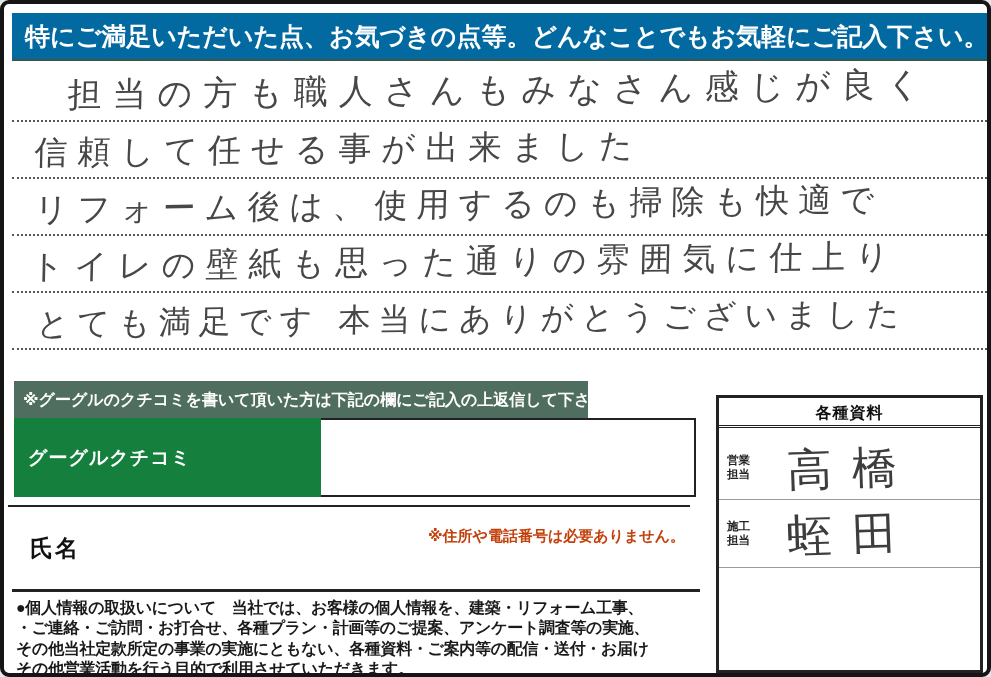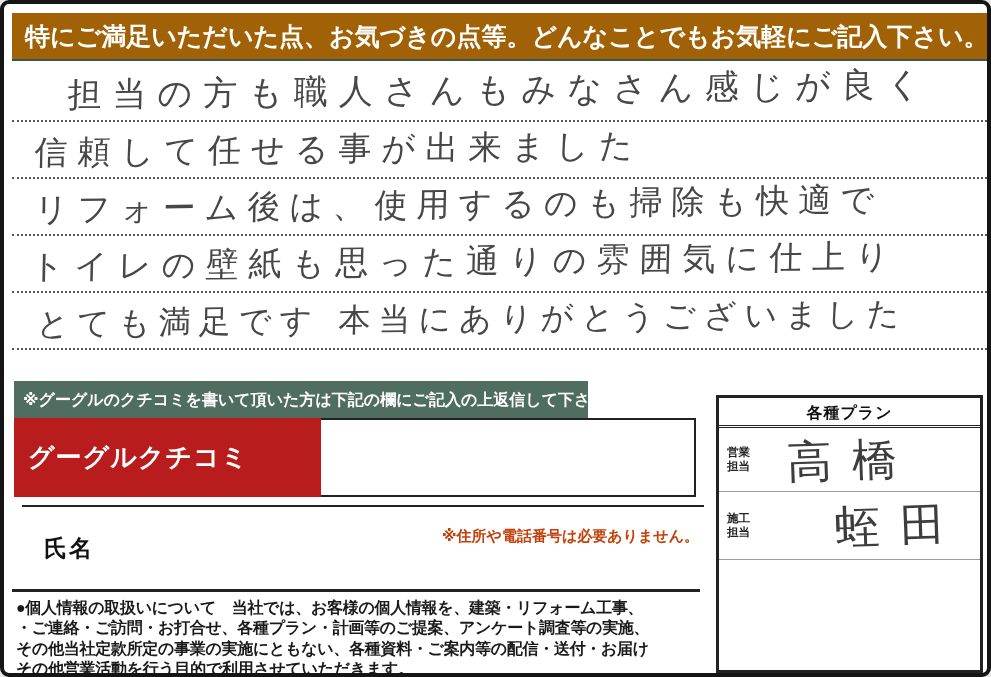--- a/index.html
+++ b/index.html
@@ -1,61 +1,61 @@
 <!DOCTYPE html>
 <html><head>
 <meta charset="utf-8">
 <style>
   * { margin:0; padding:0; box-sizing:border-box; }
   html,body { width:991px; height:677px; background:#e8e8e8; font-family:"Liberation Sans","DejaVu Sans",sans-serif; }
   #root { position:relative; width:991px; height:677px; background:#fff; border:4px solid #151515; border-radius:9px; overflow:hidden; }
 
   
   .top-header { position:absolute; left:8px; top:9px; width:975px; height:46px;
-    background:#a16207; color:#fff; font-weight:bold; font-size:25px; line-height:46px;
+    background:#0369a1; color:#fff; font-weight:bold; font-size:25px; line-height:46px;
     padding-left:13px; letter-spacing:0; white-space:nowrap; box-shadow:0 2px 0 #3c574a; }
 
   
   .writing-area { position:absolute; left:8px; top:61px; width:975px; height:287px; }
   .w-row { height:57px; border-bottom:2px dotted #565656; display:flex; align-items:flex-end; overflow:hidden; }
   .hw { font-family:"DejaVu Sans",sans-serif; color:#474747; white-space:pre; transform:rotate(-0.7deg) skewX(-2deg); transform-origin:left bottom; padding-bottom:1px; }
   .hw-l1 { font-size:34px; letter-spacing:11px; padding-left:55px; }
   .hw-l2 { font-size:33px; letter-spacing:10px; padding-left:22px; }
   .hw-l3 { font-size:33px; letter-spacing:9px;  padding-left:22px; }
   .hw-l4 { font-size:33px; letter-spacing:10px; padding-left:18px; }
   .hw-l5 { font-size:32px; letter-spacing:8px;  padding-left:24px; }
 
   
   .google-note { position:absolute; left:10px; top:377px; width:574px; height:37px;
     background:#4f6e5f; color:#fff; font-weight:bold; font-size:16px; line-height:37px;
     padding-left:9px; white-space:nowrap; }
   .google-row { position:absolute; left:10px; top:414px; width:682px; height:79px; display:flex; }
-  .google-label { width:307px; background:#b91c1c; color:#fff; font-weight:bold; font-size:26px;
+  .google-label { width:307px; background:#15803d; color:#fff; font-weight:bold; font-size:19px;
     display:flex; align-items:center; padding-left:14px; letter-spacing:1px; white-space:nowrap; }
   .google-box { flex:1; background:#fff; border:2px solid #222; border-left:none; }
 
   
-  .name-row { position:absolute; left:18px; top:501px; width:682px; height:84px;
+  .name-row { position:absolute; left:4px; top:501px; width:682px; height:84px;
     border-top:2px solid #222; display:flex; align-items:center; }
   .name-label { font-size:23px; font-weight:600; color:#111; padding-left:22px; letter-spacing:2px; }
   .name-note { position:absolute; left:420px; top:18px; color:#c2410c; font-weight:bold;
     font-size:15px; line-height:1.45; white-space:nowrap; }
 
   
   .privacy { position:absolute; left:8px; top:585px; width:688px; height:100px;
     border-top:3px solid #222; padding:6px 0 0 4px; font-size:16px; font-weight:bold;
     color:#1a1a1a; line-height:1.27; letter-spacing:-0.3px; white-space:nowrap; }
 
   
   .office-box { position:absolute; left:712px; top:391px; width:267px; height:278px;
     border:3px solid #222; background:#fff; display:flex; flex-direction:column; }
   .office-title { height:30px; text-align:center; font-weight:bold; font-size:16px;
     line-height:29px; border-bottom:3px double #222; letter-spacing:1px; color:#111; }
   .office-row { display:flex; align-items:center; border-bottom:1px solid #9a9a9a; }
-  .office-row.r1 { height:64px; } .office-row.r2 { height:68px;gap:48px; }
+  .office-row.r1 { height:64px;margin-top:8px; } .office-row.r2 { height:68px; }
   .office-label { width:46px; padding-left:8px; font-size:11.5px; font-weight:bold; color:#222; line-height:1.2; }
   .office-value { flex:1; font-family:"DejaVu Sans",sans-serif; color:#3d3d3d; font-size:45px;
     letter-spacing:20px; padding-left:22px; white-space:nowrap; transform:rotate(-2deg); }
   .office-empty { flex:1; }
 </style>
 </head>
 <body>
 
 <div id="root">
 
@@ -100,21 +100,21 @@
   </div>
 
   <div class="privacy">
     <div>●個人情報の取扱いについて　当社では、お客様の個人情報を、建築・リフォーム工事、</div>
     <div>・ご連絡・ご訪問・お打合せ、各種プラン・計画等のご提案、アンケート調査等の実施、</div>
     <div>その他当社定款所定の事業の実施にともない、各種資料・ご案内等の配信・送付・お届け</div>
     <div>その他営業活動を行う目的で利用させていただきます。</div>
   </div>
 
   <div class="office-box">
-    <div class="office-title">各種プラン</div>
+    <div class="office-title">各種資料</div>
     <div class="office-row r1">
       <div class="office-label">
         <div>営業</div>
         <div>担当</div>
       </div>
       <div class="office-value">高橋</div>
     </div>
     <div class="office-row r2">
       <div class="office-label">
         <div>施工</div>

